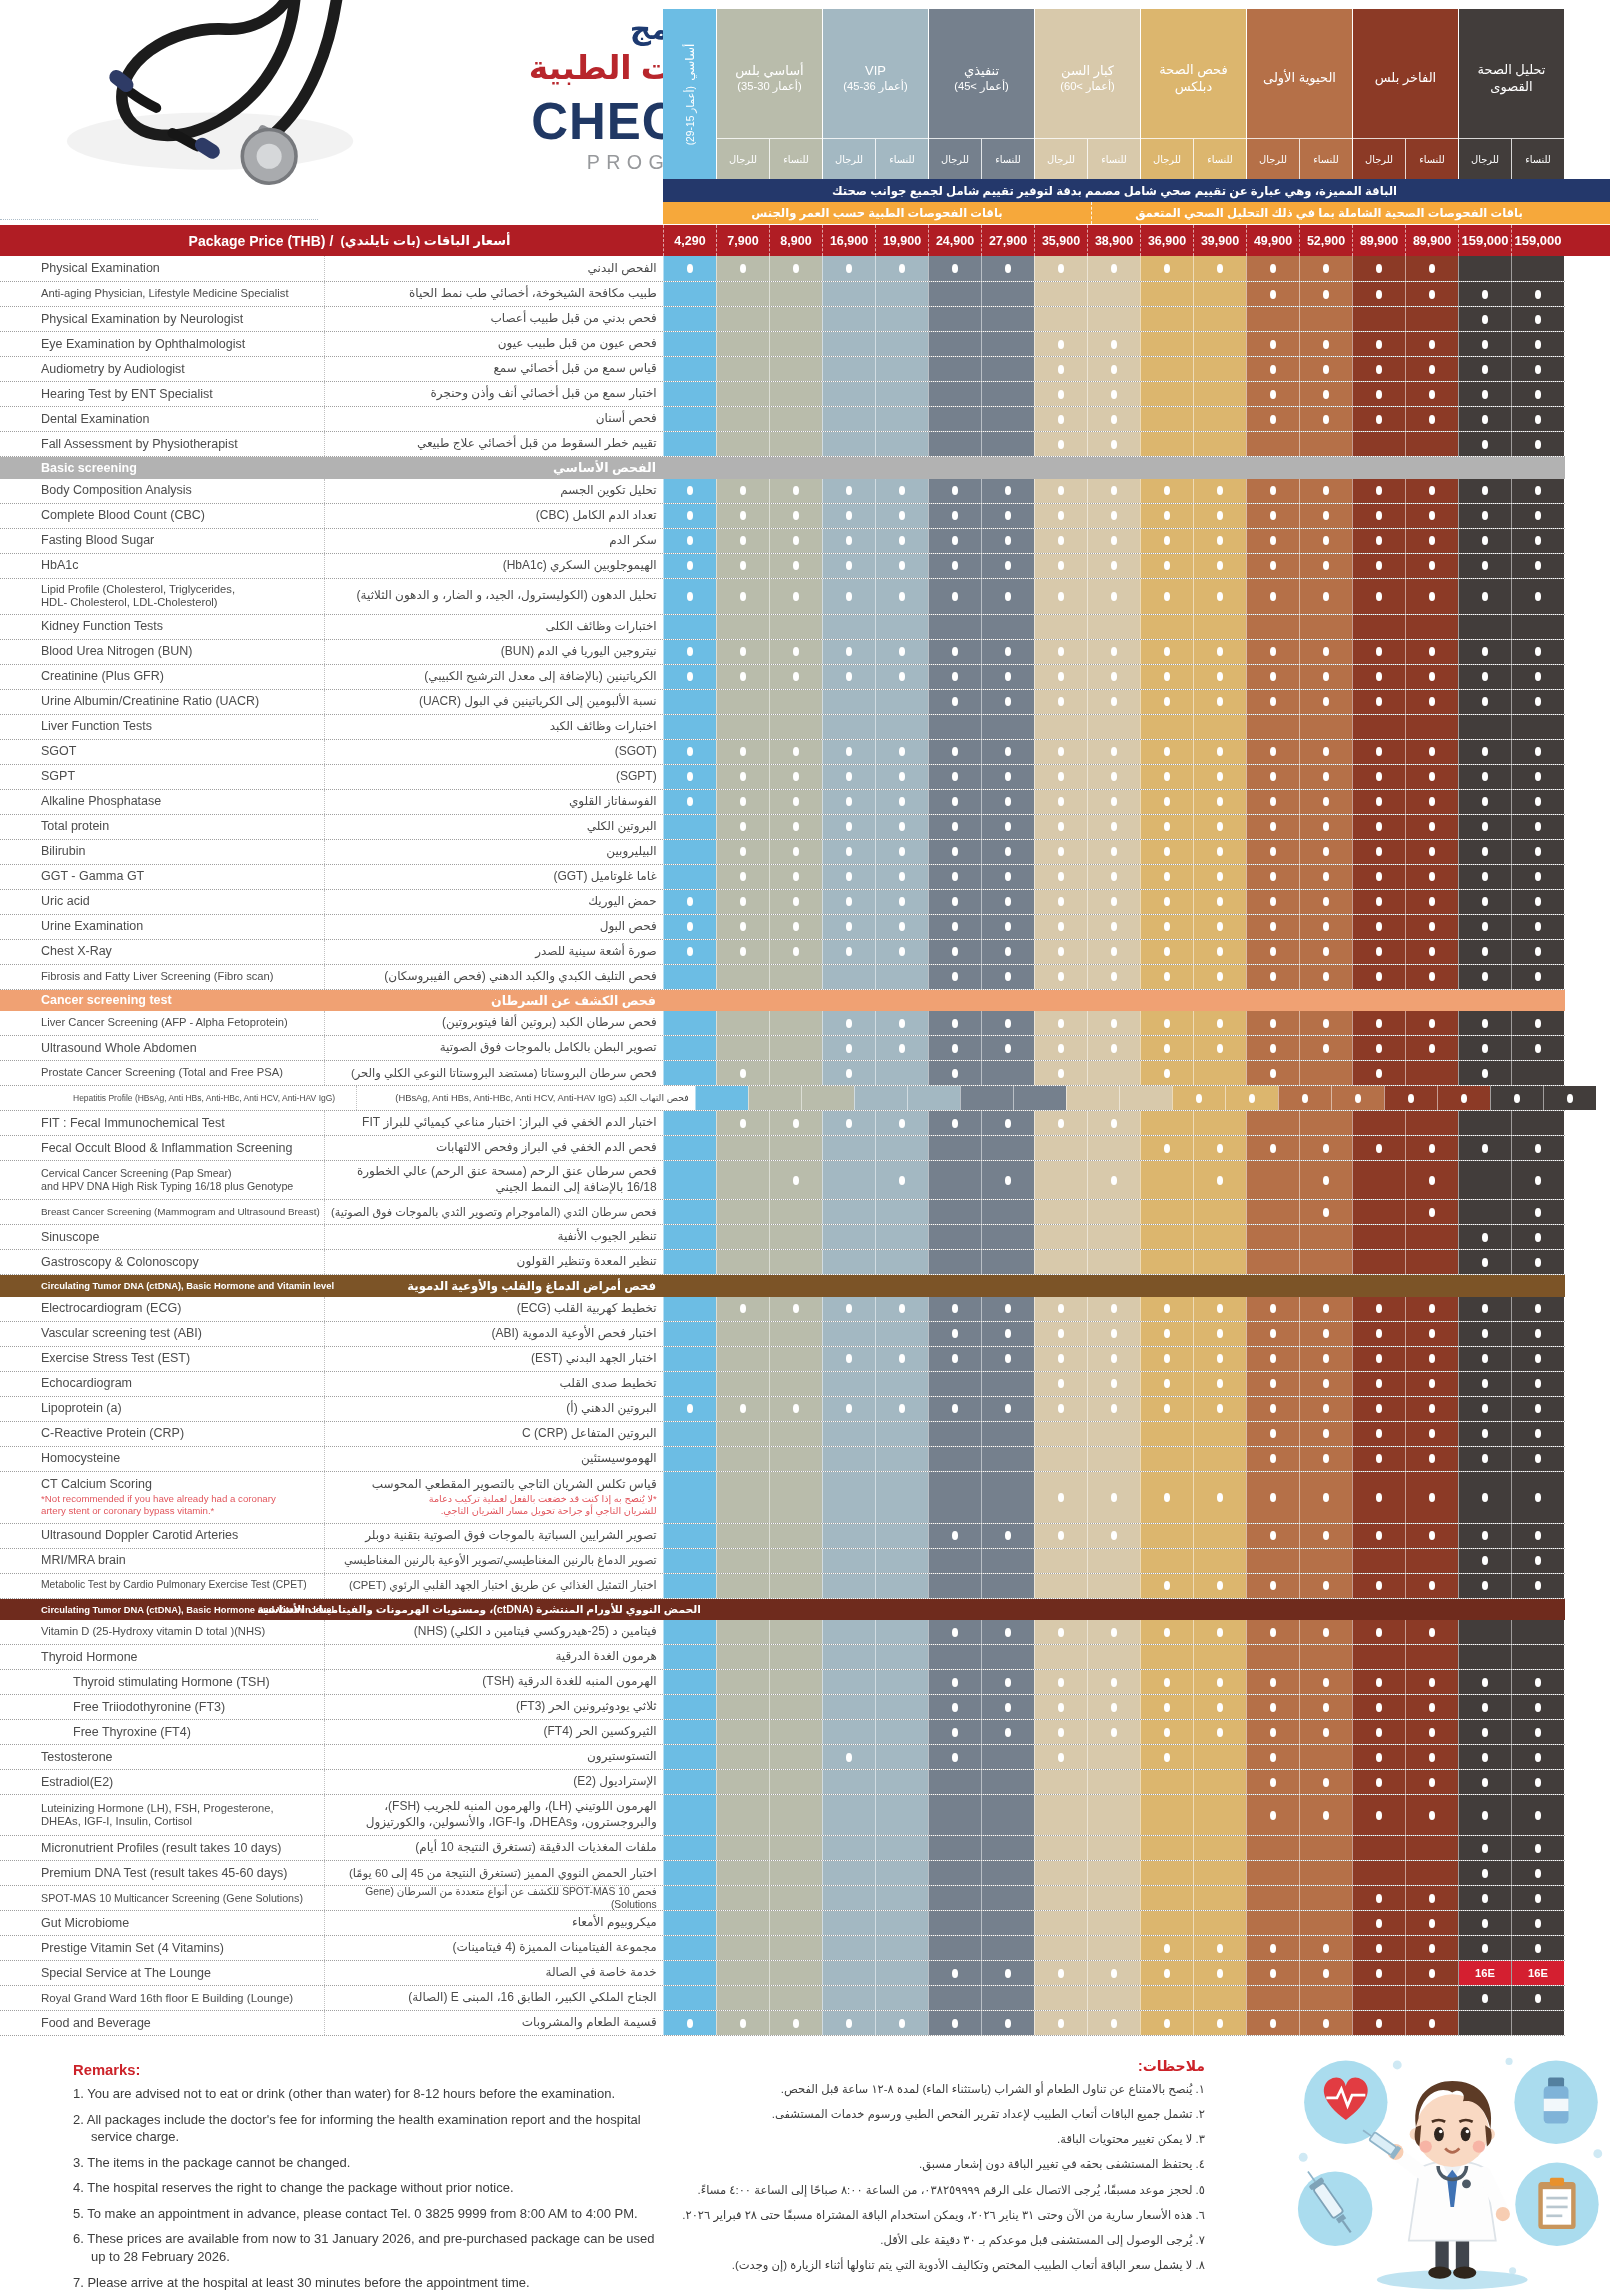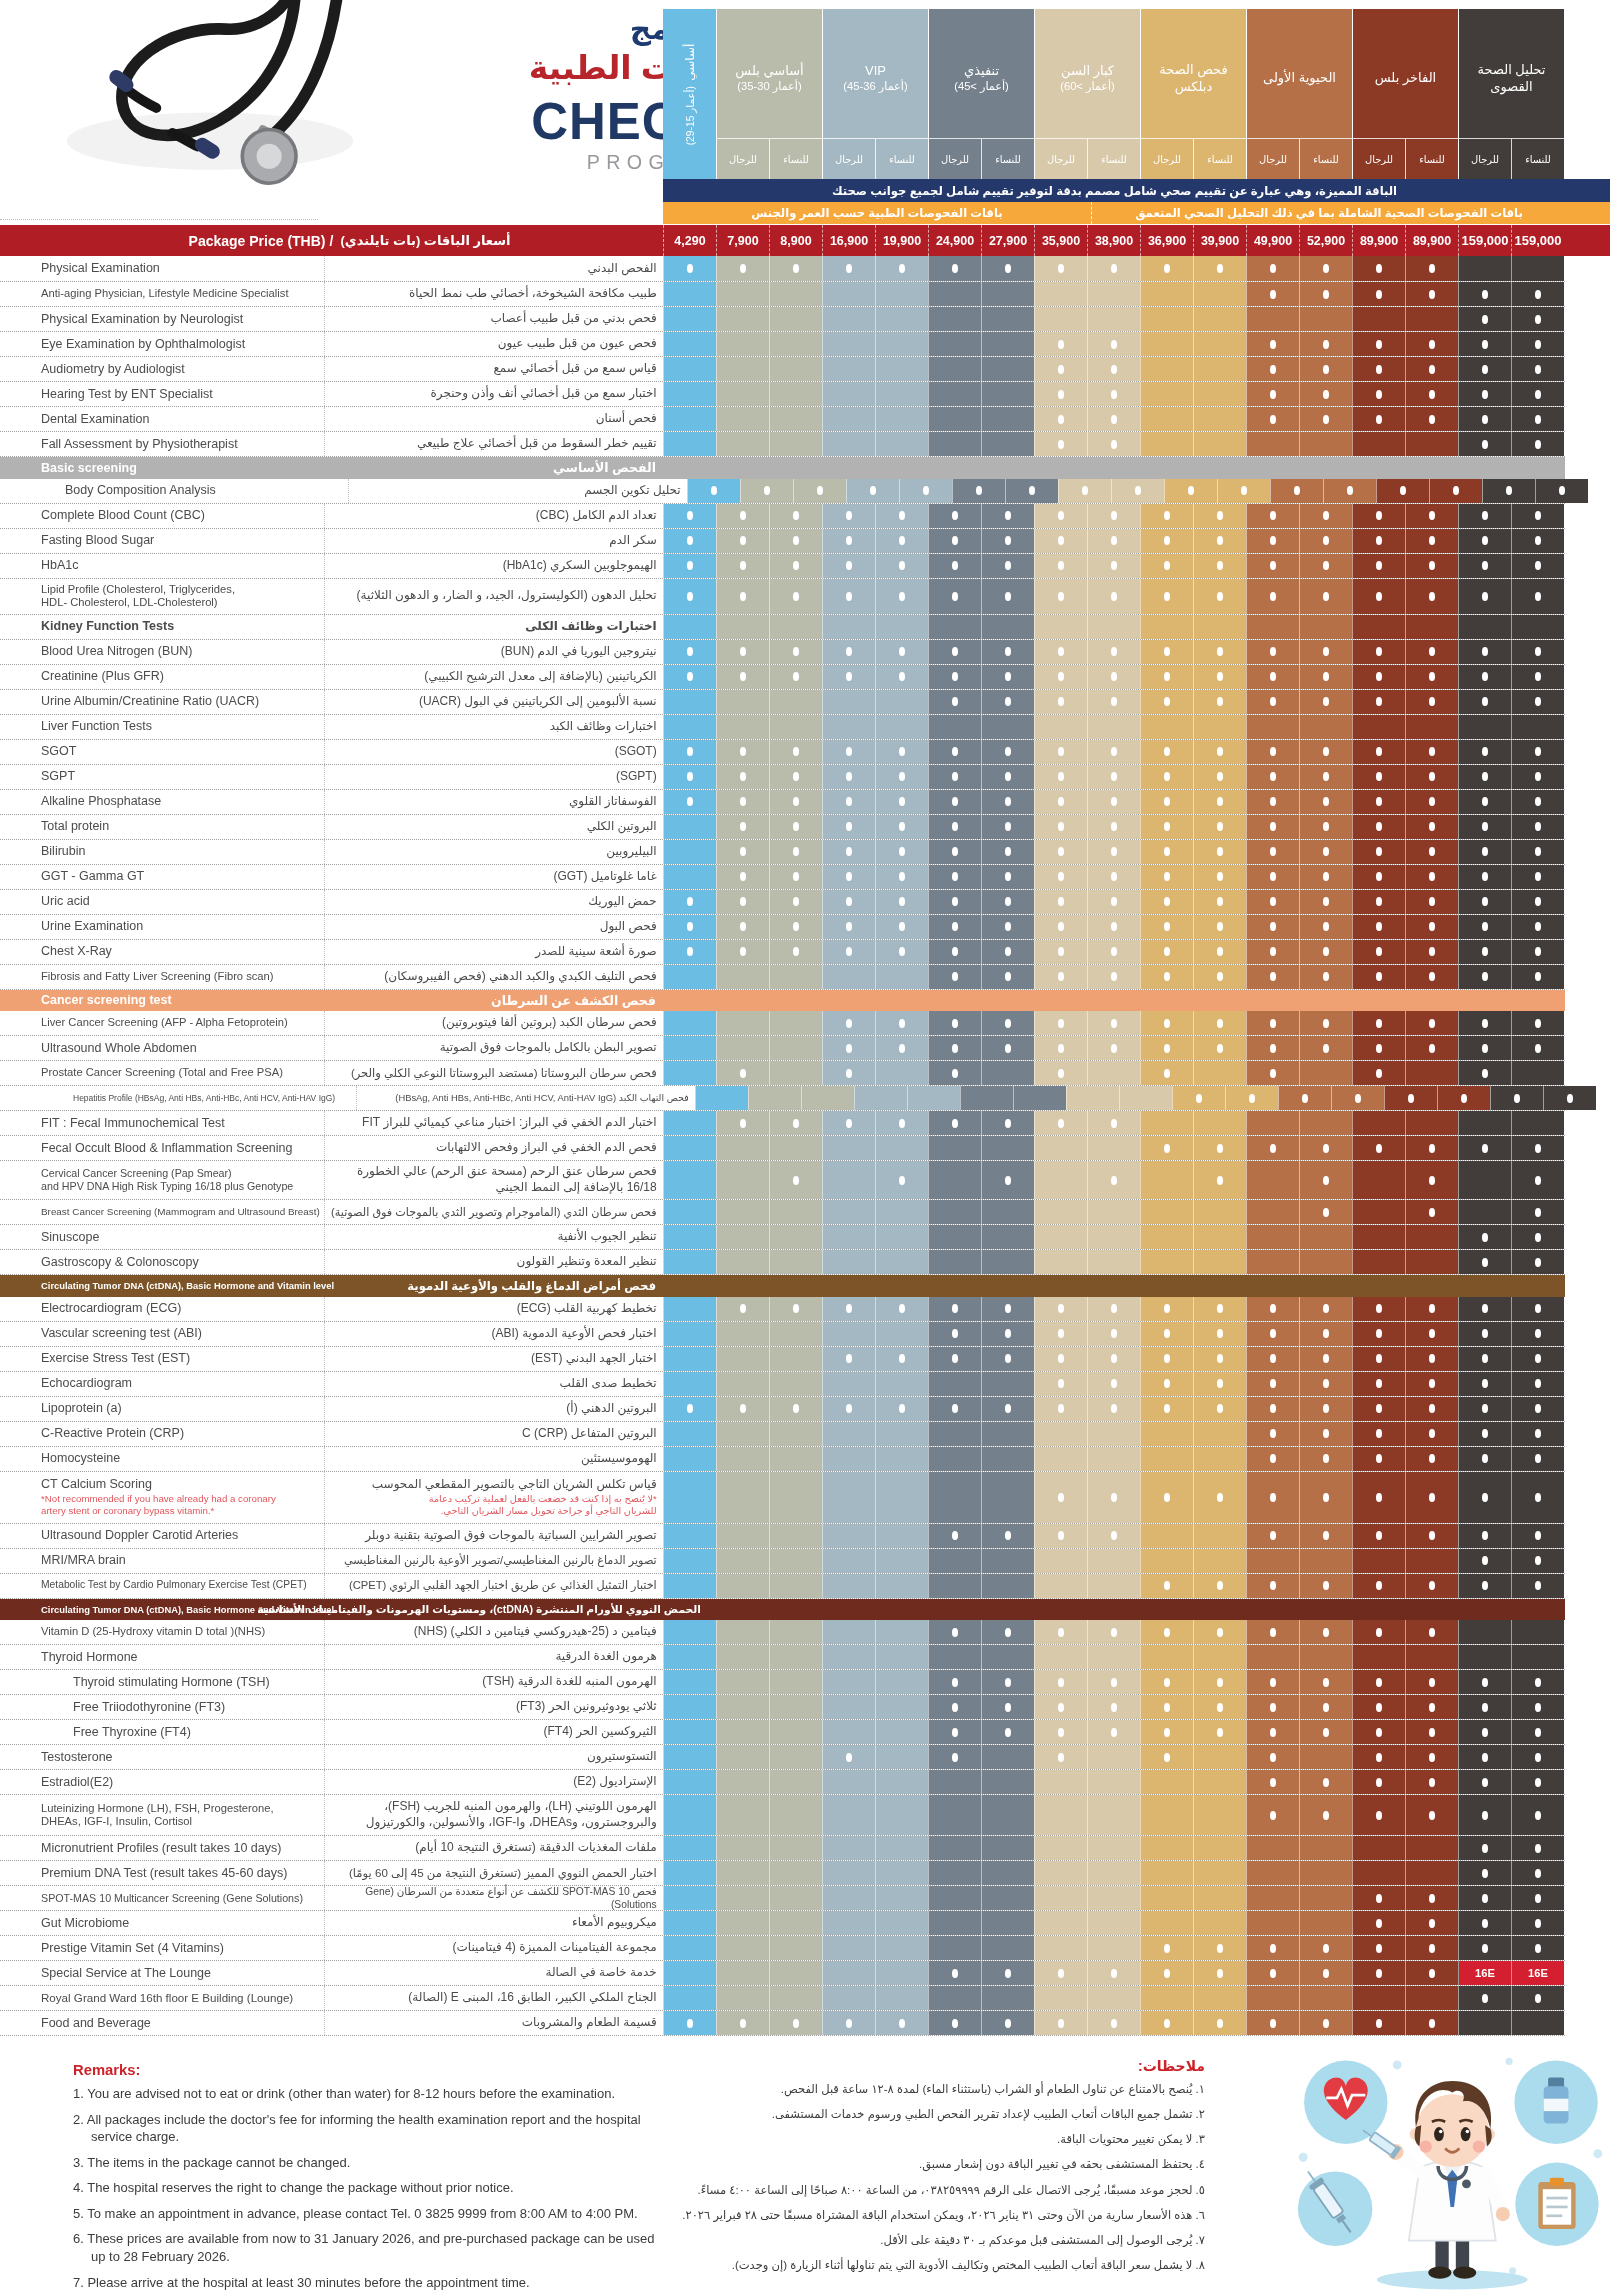--- a/index.html
+++ b/index.html
@@ -533,21 +533,21 @@
           <span class="dot"></span>
         </div>
         <div class="cell c17" style="background: rgb(66, 61, 59);">
           <span class="dot"></span>
         </div>
       </div>
       <div class="secbar" style="background: rgb(178, 178, 178);">
         <span class="sec-en" style="font-size: 12.5px;">Basic screening</span>
         <span class="sec-ar" style="font-size: 12.5px;">الفحص الأساسي</span>
       </div>
-      <div class="trow" style="height: 25px; padding-left: 24px;">
+      <div class="trow" style="height: 25px;">
         <div class="lbl-en">
           <span class="main">Body Composition Analysis</span>
         </div>
         <div class="lbl-ar">
           <span class="main">تحليل تكوين الجسم</span>
         </div>
         <div class="cell c1" style="background: rgb(108, 189, 228);">
           <span class="dot"></span>
         </div>
         <div class="cell c2" style="background: rgb(185, 188, 171);">
@@ -829,21 +829,21 @@
         <div class="cell c15" style="background: rgb(140, 58, 38);">
           <span class="dot"></span>
         </div>
         <div class="cell c16" style="background: rgb(66, 61, 59);">
           <span class="dot"></span>
         </div>
         <div class="cell c17" style="background: rgb(66, 61, 59);">
           <span class="dot"></span>
         </div>
       </div>
-      <div class="trow" style="height: 25px; font-weight: bold;">
+      <div class="trow" style="height: 25px;">
         <div class="lbl-en">
           <span class="main">Kidney Function Tests</span>
         </div>
         <div class="lbl-ar">
           <span class="main">اختبارات وظائف الكلى</span>
         </div>
         <div class="cell c1" style="background: rgb(108, 189, 228);"></div>
         <div class="cell c2" style="background: rgb(185, 188, 171);"></div>
         <div class="cell c3" style="background: rgb(185, 188, 171);"></div>
         <div class="cell c4" style="background: rgb(163, 184, 194);"></div>

